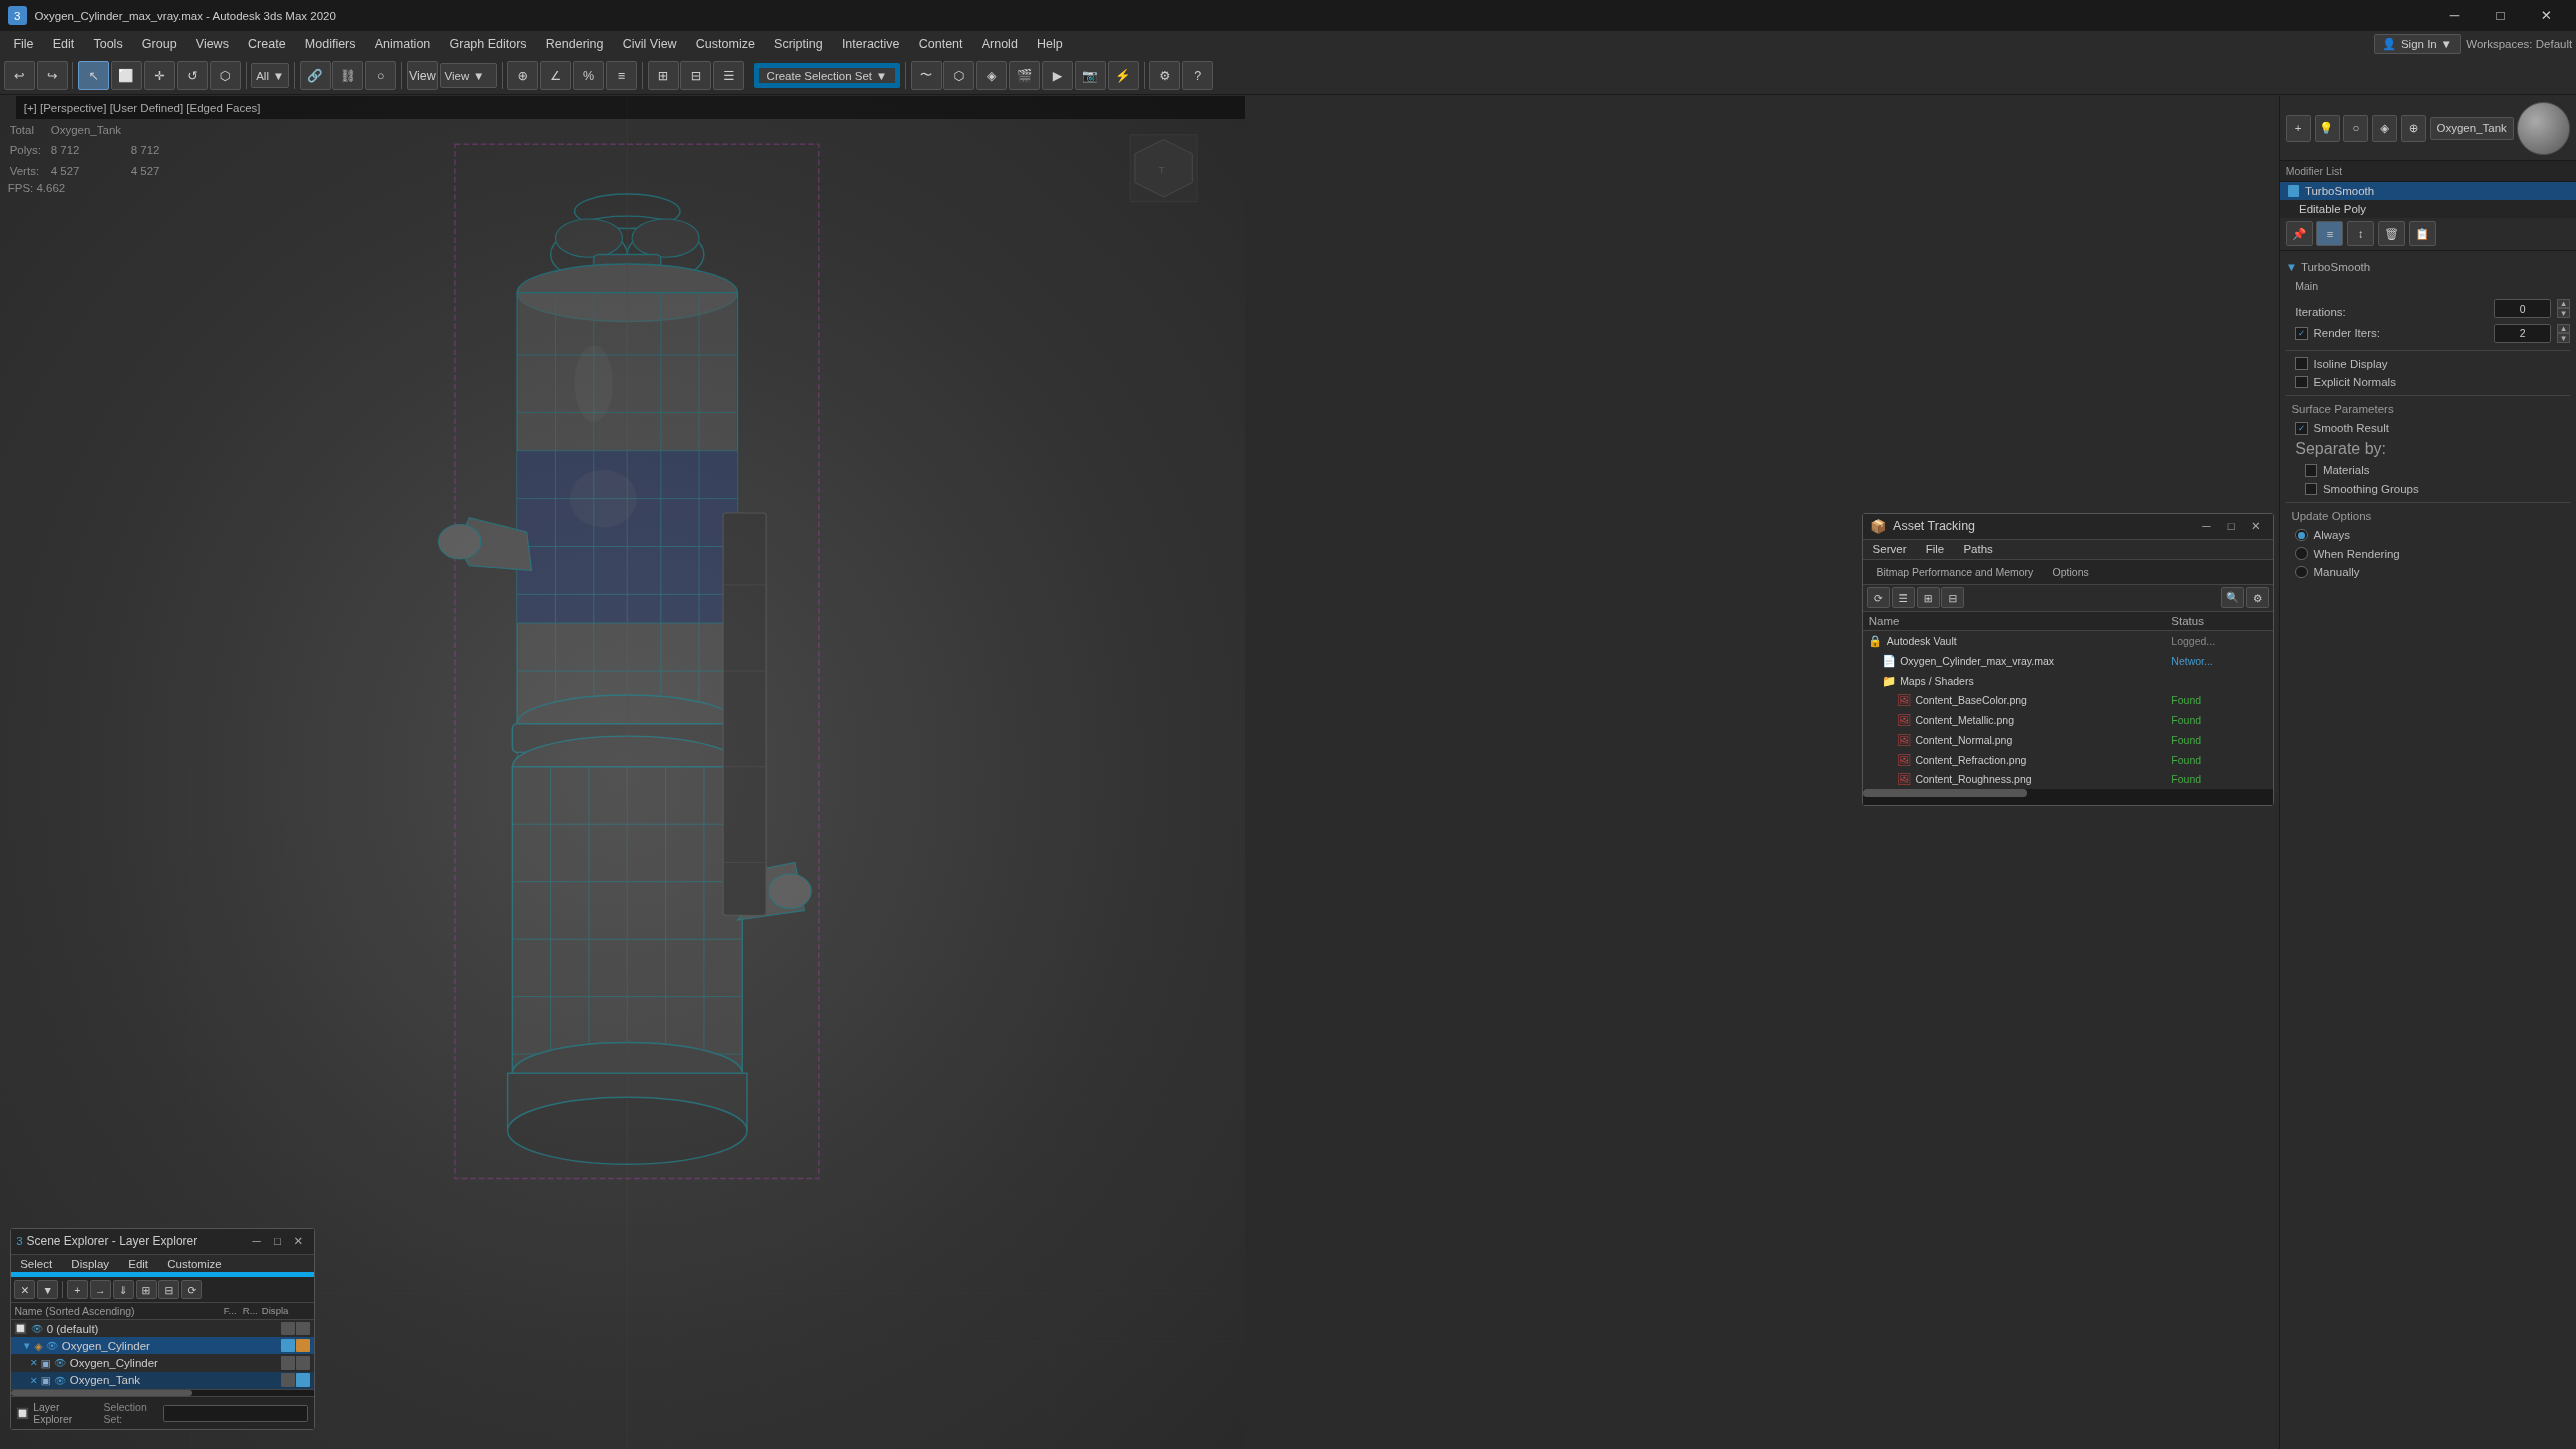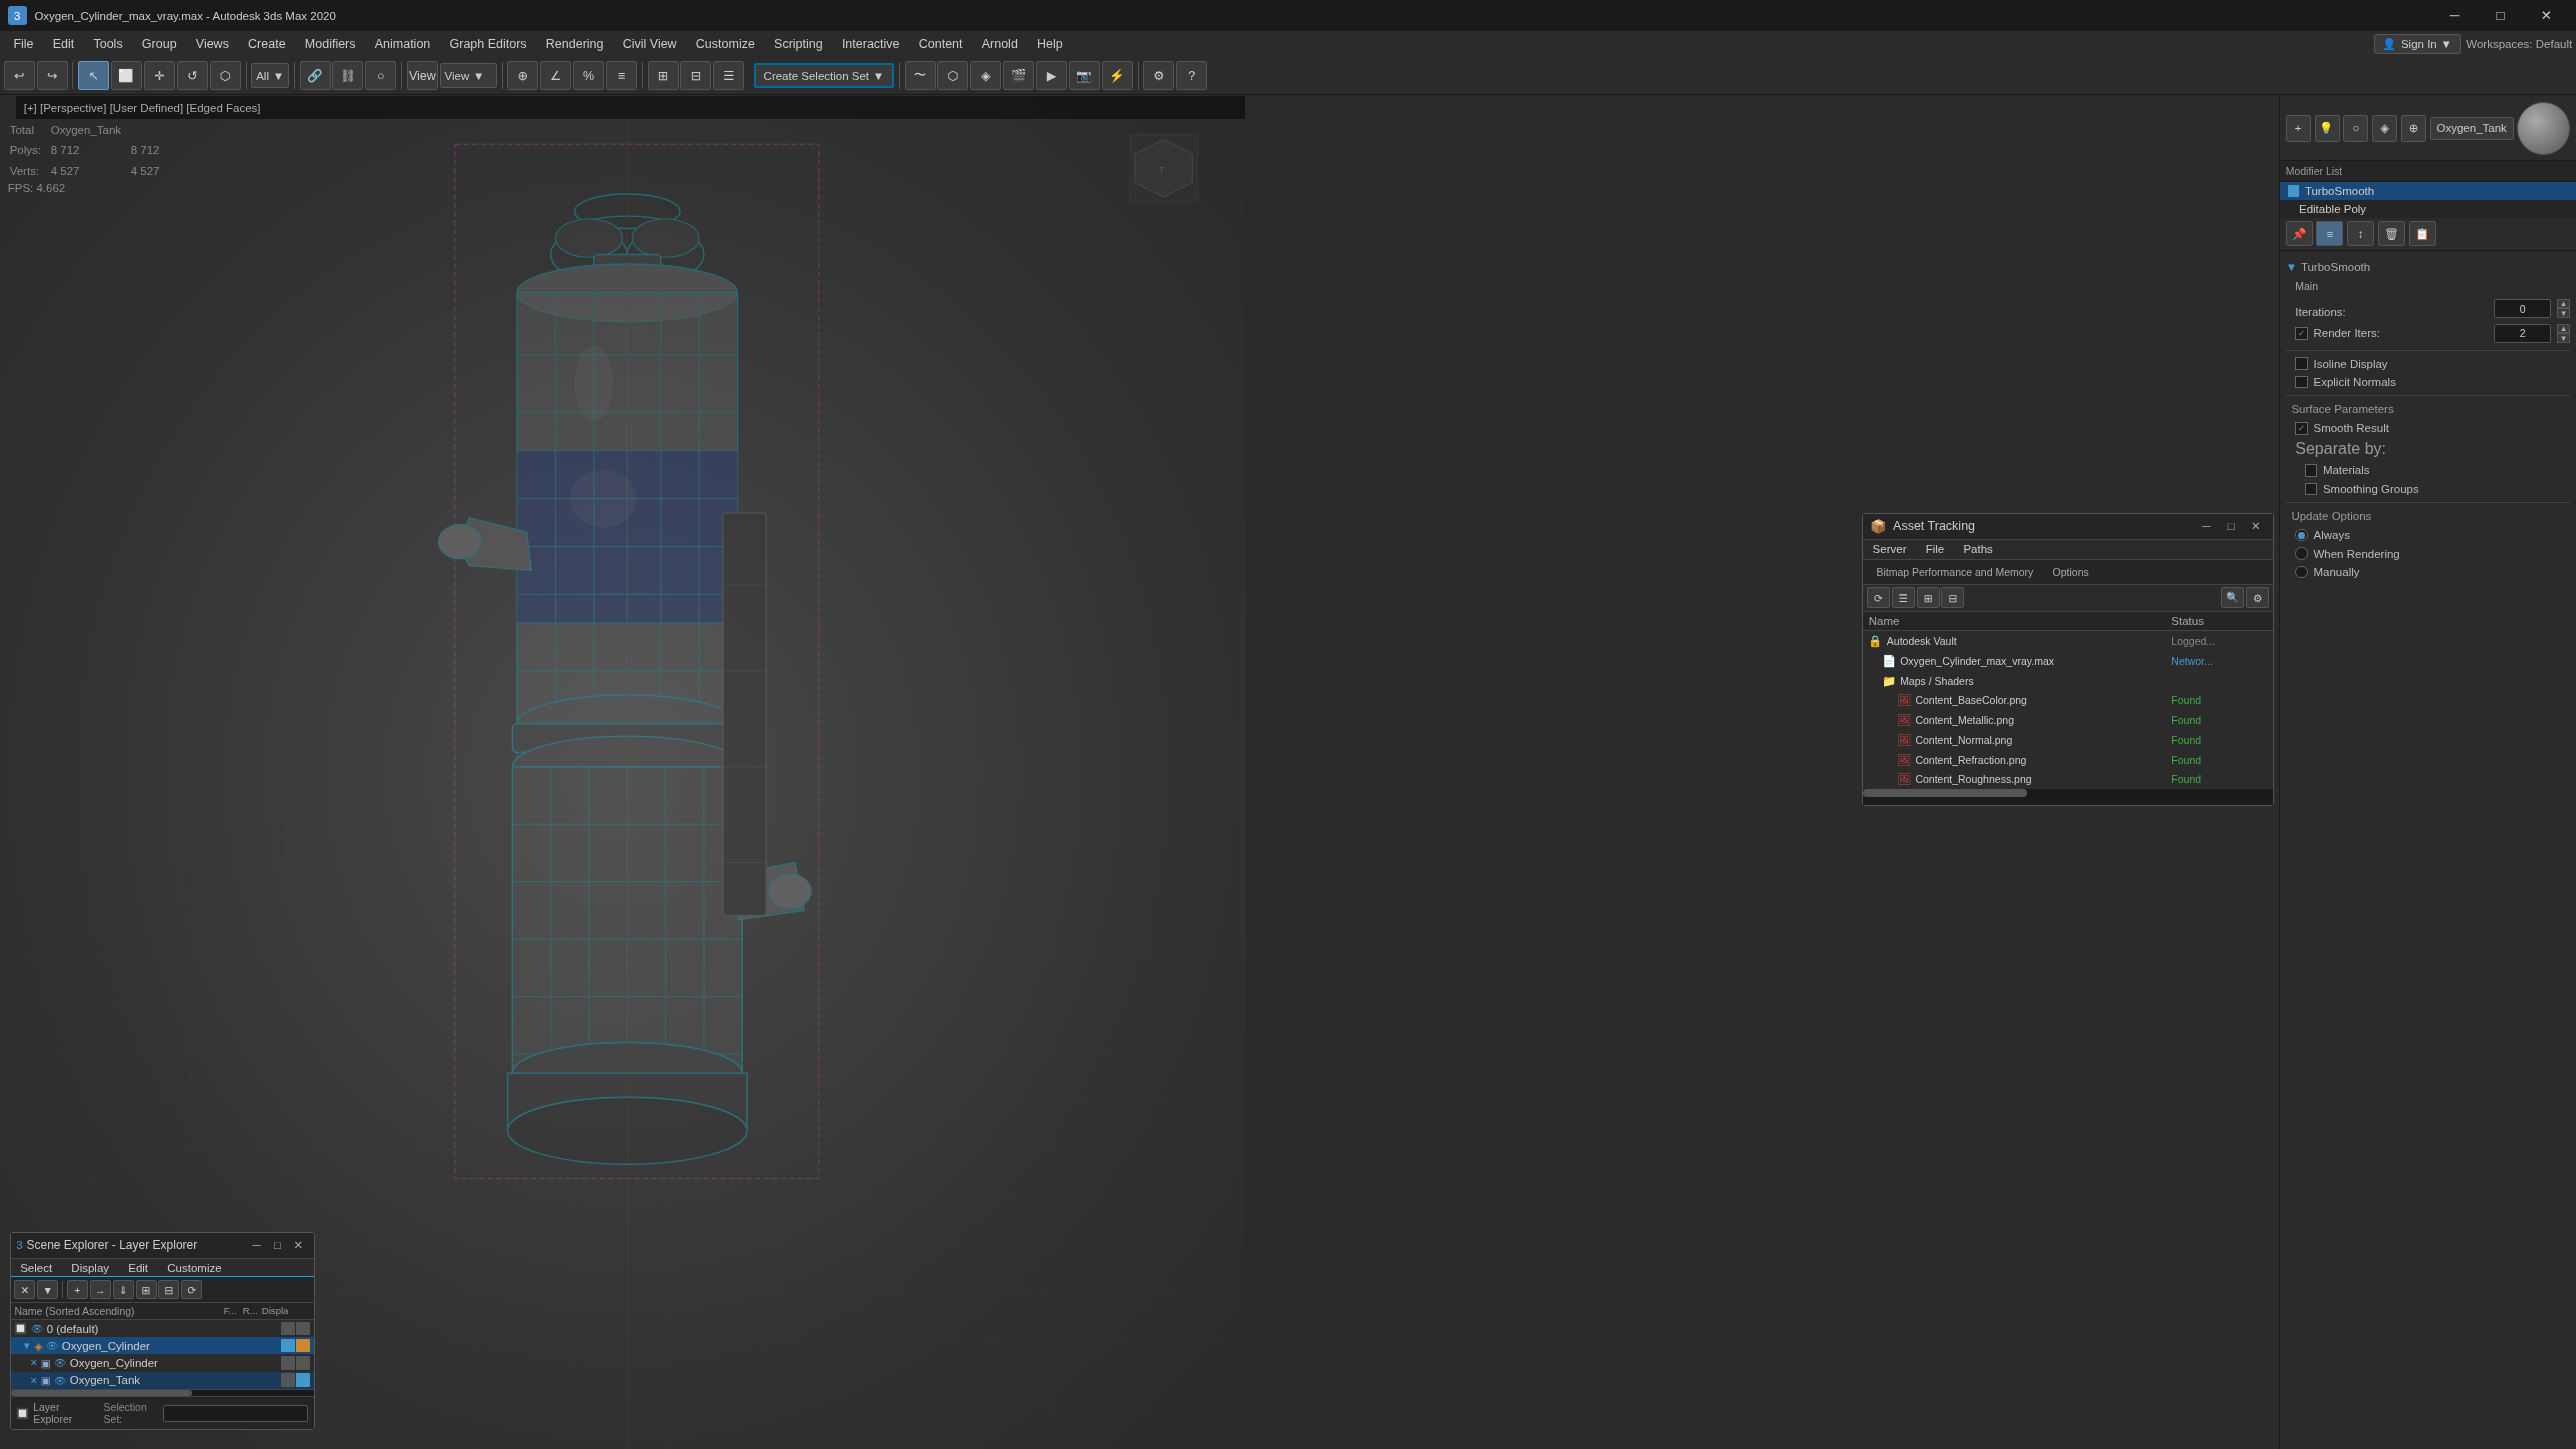--- a/index.html
+++ b/index.html
@@ -107,21 +107,21 @@
       border-radius: 1.9px;
       color: #cccccc;
       font-size: 11.5px;
       padding: 0 3.8px;
       display: flex; align-items: center; gap: 3.8px;
       cursor: pointer;
     }
     .create-sel-btn {
       height: 25px;
       background: #3a3a3a;
-      border: 2px solid #0369a1;
+      border: 5px solid #0369a1;
       border-radius: 1.9px;
       color: #cccccc;
       font-size: 11.5px;
       padding: 0 7.7px;
       display: flex; align-items: center;
       cursor: pointer;
       white-space: nowrap;
     }
 
     
@@ -396,21 +396,21 @@
       background: transparent;
       border: none;
       color: #aaa;
       font-size: 11.5px;
       cursor: pointer;
       display: flex; align-items: center; justify-content: center;
     }
     .se-menu {
       display: flex;
       gap: 0;
-      border-bottom: 1px solid #0ea5e9;
+      border-bottom: 5px solid #0ea5e9;
       background: #2b2b2b;
     }
     .se-menu-item {
       padding: 2.9px 9.6px;
       font-size: 11.5px;
       color: #cccccc;
       cursor: pointer;
     }
     .se-toolbar {
       display: flex;

